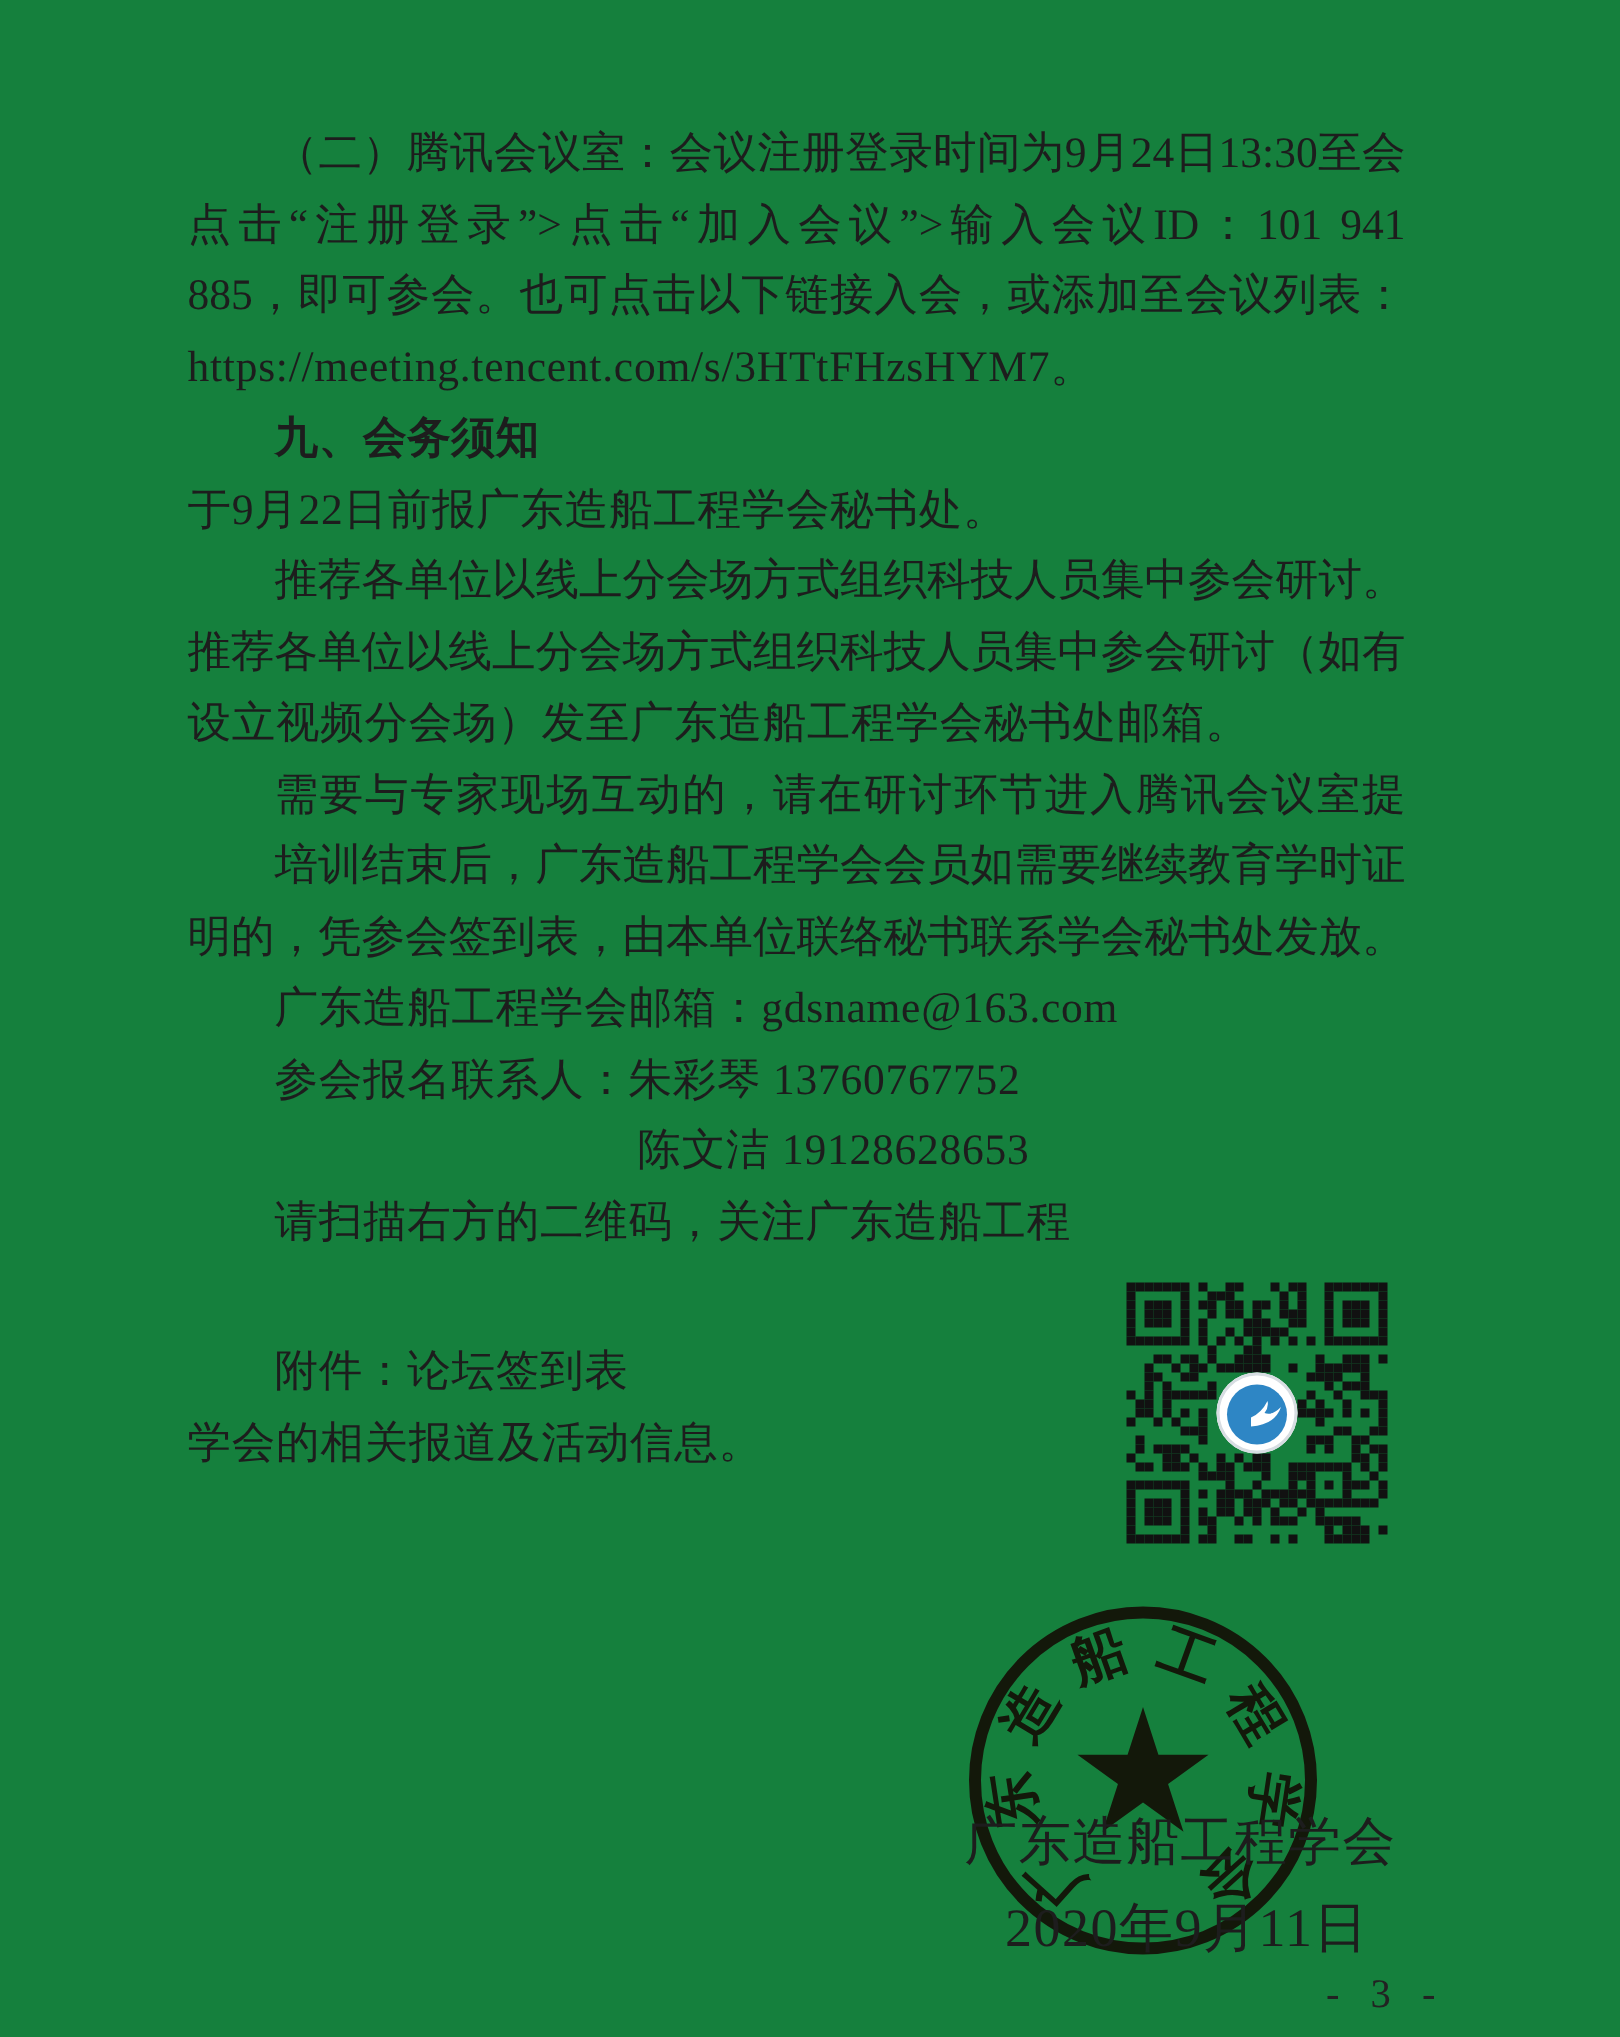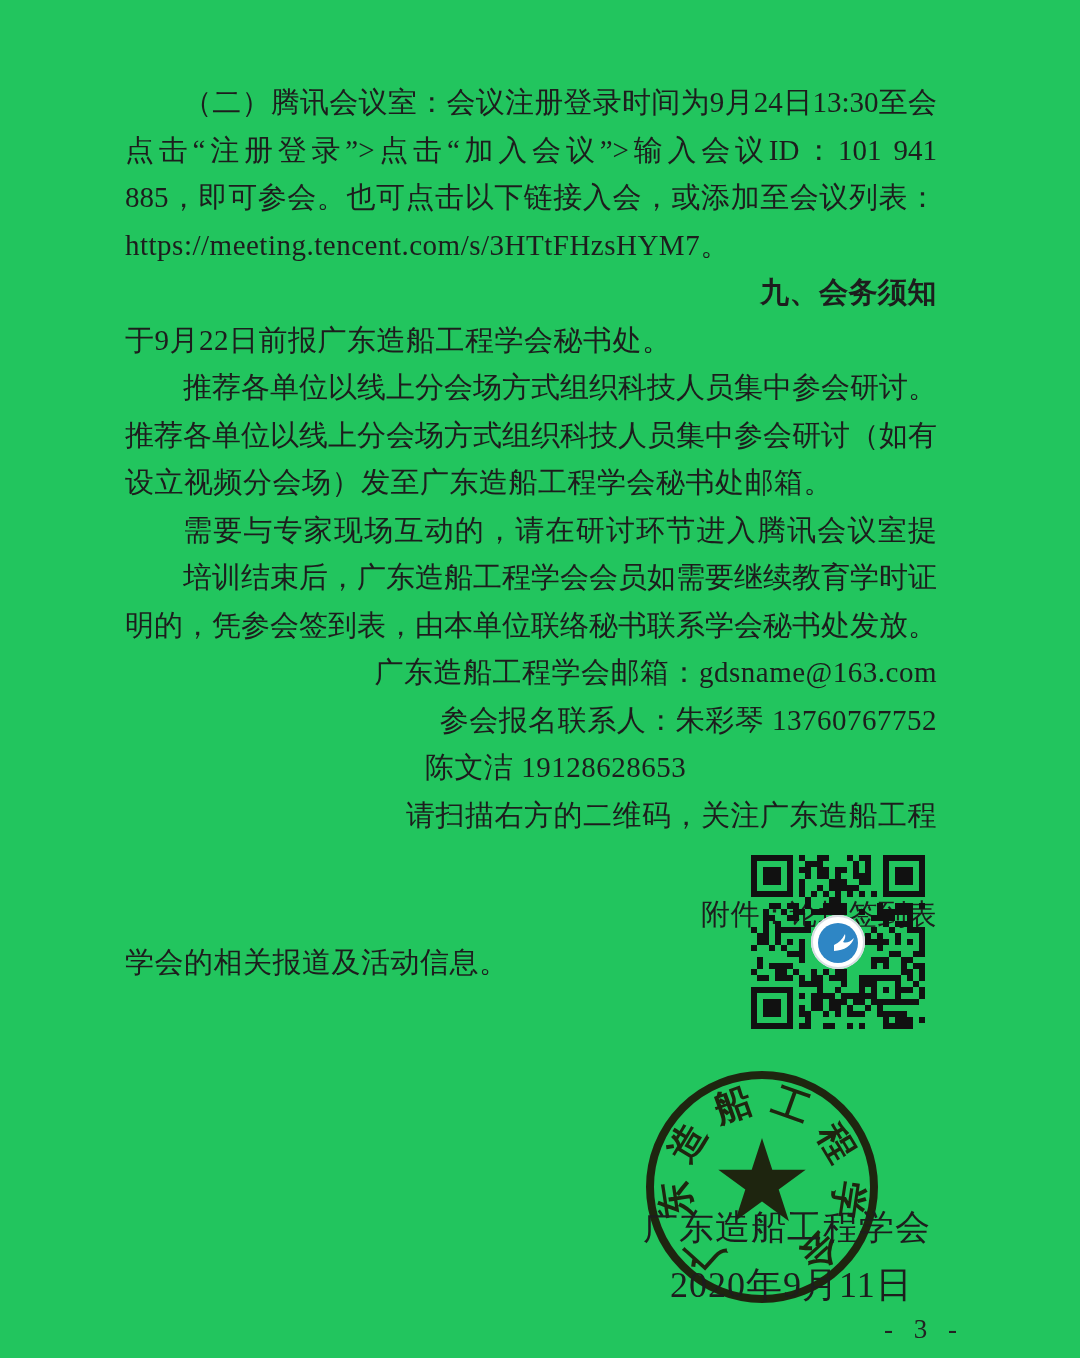--- a/index.html
+++ b/index.html
@@ -1,27 +1,27 @@
 <!DOCTYPE html>
 <html lang="zh"><head>
 <meta charset="utf-8">
 <style>
   html,body{margin:0;padding:0;background:#ffffff;}
   body{
     width:1080px;height:1358px;position:relative;overflow:hidden;
     font-family:"Liberation Serif","DejaVu Serif",serif;
     color:#1d1d1d;
   }
-  .page{position:absolute;inset:0;background:#22c55e;}
+  .page{position:absolute;inset:0;background:#15803d;}
   .textblock{position:absolute;left:125px;top:79px;width:812px;}
   .line{
     font-size:29px;line-height:47.5px;white-space:nowrap;
     letter-spacing:0.5px;
   }
-  .indent{text-indent:2em;text-align:right;}
+  .indent{text-indent:2em;}
   .wide-indent{padding-left:300px;}
   .full{
     white-space:normal;text-align:justify;text-align-last:justify;
     overflow:hidden;height:47.5px;letter-spacing:0;
   }
   .heading{font-weight:bold;}
   .gap-top{margin-top:52px;}
   .qr-wrap{position:absolute;left:750px;top:852px;width:176px;height:180px;}
   .qr-logo{
     position:absolute;left:60px;top:62px;width:56px;height:56px;

